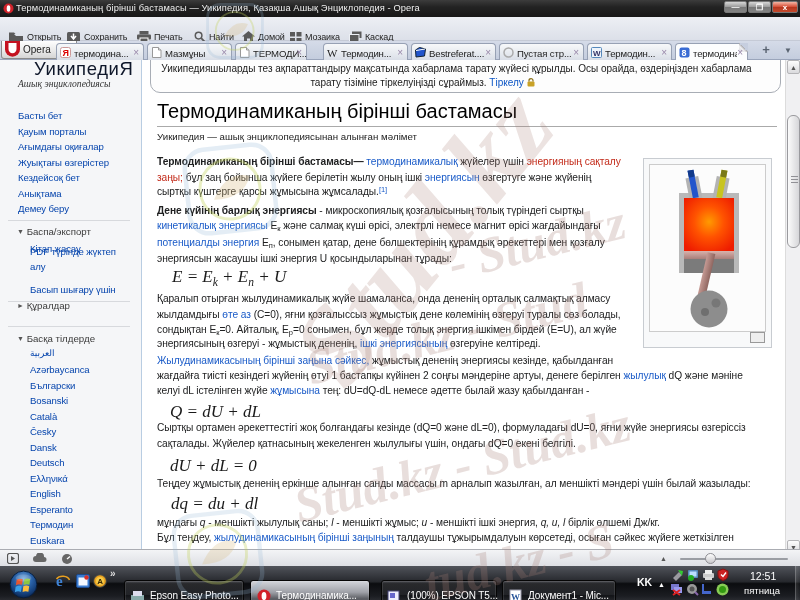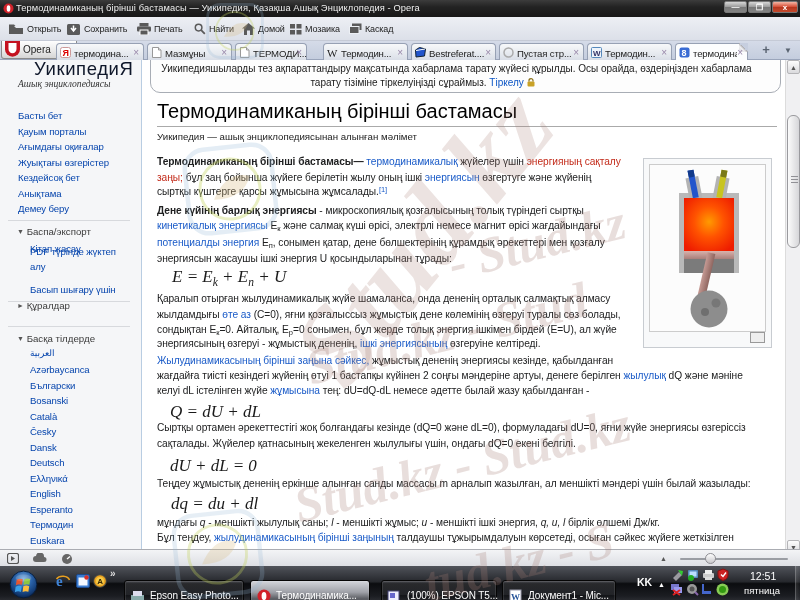--- a/index.html
+++ b/index.html
@@ -7,21 +7,21 @@
 
 #titlebar{position:absolute;left:0;top:0;width:800px;height:17px;background:linear-gradient(#3c3c3c,#232323 40%,#171717);}
 #titlebar .ttl{position:absolute;left:16px;top:3px;color:#f0f0f0;font-size:9.3px;letter-spacing:0.1px;white-space:nowrap;}
 .winbtn{position:absolute;top:1px;height:12px;width:23px;border-radius:2px;border:1px solid #777;box-sizing:border-box;}
 .wb-min{left:724px;background:linear-gradient(#d6d6d6,#9a9a9a 50%,#777 52%,#838383);}
 .wb-max{left:748px;background:linear-gradient(#d6d6d6,#9a9a9a 50%,#777 52%,#838383);}
 .wb-close{left:772px;width:26px;background:linear-gradient(#f3b5a5,#d8553d 45%,#b5371f 55%,#c4492c);}
 .winbtn span{position:absolute;left:0;top:0;width:100%;height:100%;color:#fff;font-size:8px;line-height:11px;text-align:center;font-weight:bold;}
 
 #toolbar{position:absolute;left:0;top:17px;width:800px;height:24px;background:linear-gradient(#edeff4,#dce0e9);border-bottom:1px solid #c5cad6;box-sizing:border-box;}
-.tbtn{position:absolute;top:6px;height:14px;font-size:9px;letter-spacing:-0.15px;color:#222;white-space:nowrap;}
+.tbtn{position:absolute;top:14px;height:14px;font-size:9px;letter-spacing:-0.15px;color:#222;white-space:nowrap;}
 .tico{display:inline-block;vertical-align:-3px;margin-right:3px;}
 
 #tabbar{position:absolute;left:0;top:41px;width:800px;height:19px;background:linear-gradient(#d5dbe8,#c4cdde);border-bottom:1px solid #9aa5bb;box-sizing:border-box;}
 #operabtn{position:absolute;left:1px;top:0px;width:76px;height:18px;background:linear-gradient(#fefefe,#eaeaea 55%,#d5d5d5);border:1px solid #8a8a8a;border-top:none;border-radius:0 0 8px 3px;box-sizing:border-box;}
 #operabtn .otxt{position:absolute;left:21px;top:3px;font-size:10px;color:#222;}
 .tab{position:absolute;top:2px;height:17px;background:linear-gradient(#f7f8fa,#e3e7ed 70%,#d9dee7);border:1px solid #97a1b4;border-bottom:none;border-radius:4px 4px 0 0;box-sizing:border-box;}
 .tab.active{background:#fcfdfe;z-index:3;}
 .tab .ttext{position:absolute;left:17px;top:3.5px;font-size:9.6px;letter-spacing:-0.15px;color:#222;white-space:nowrap;overflow:hidden;}
 .tab .tclose{position:absolute;right:4px;top:2.5px;font-size:10px;color:#98a;}
 .tab .tfav{position:absolute;left:3px;top:3px;width:11px;height:11px;}

